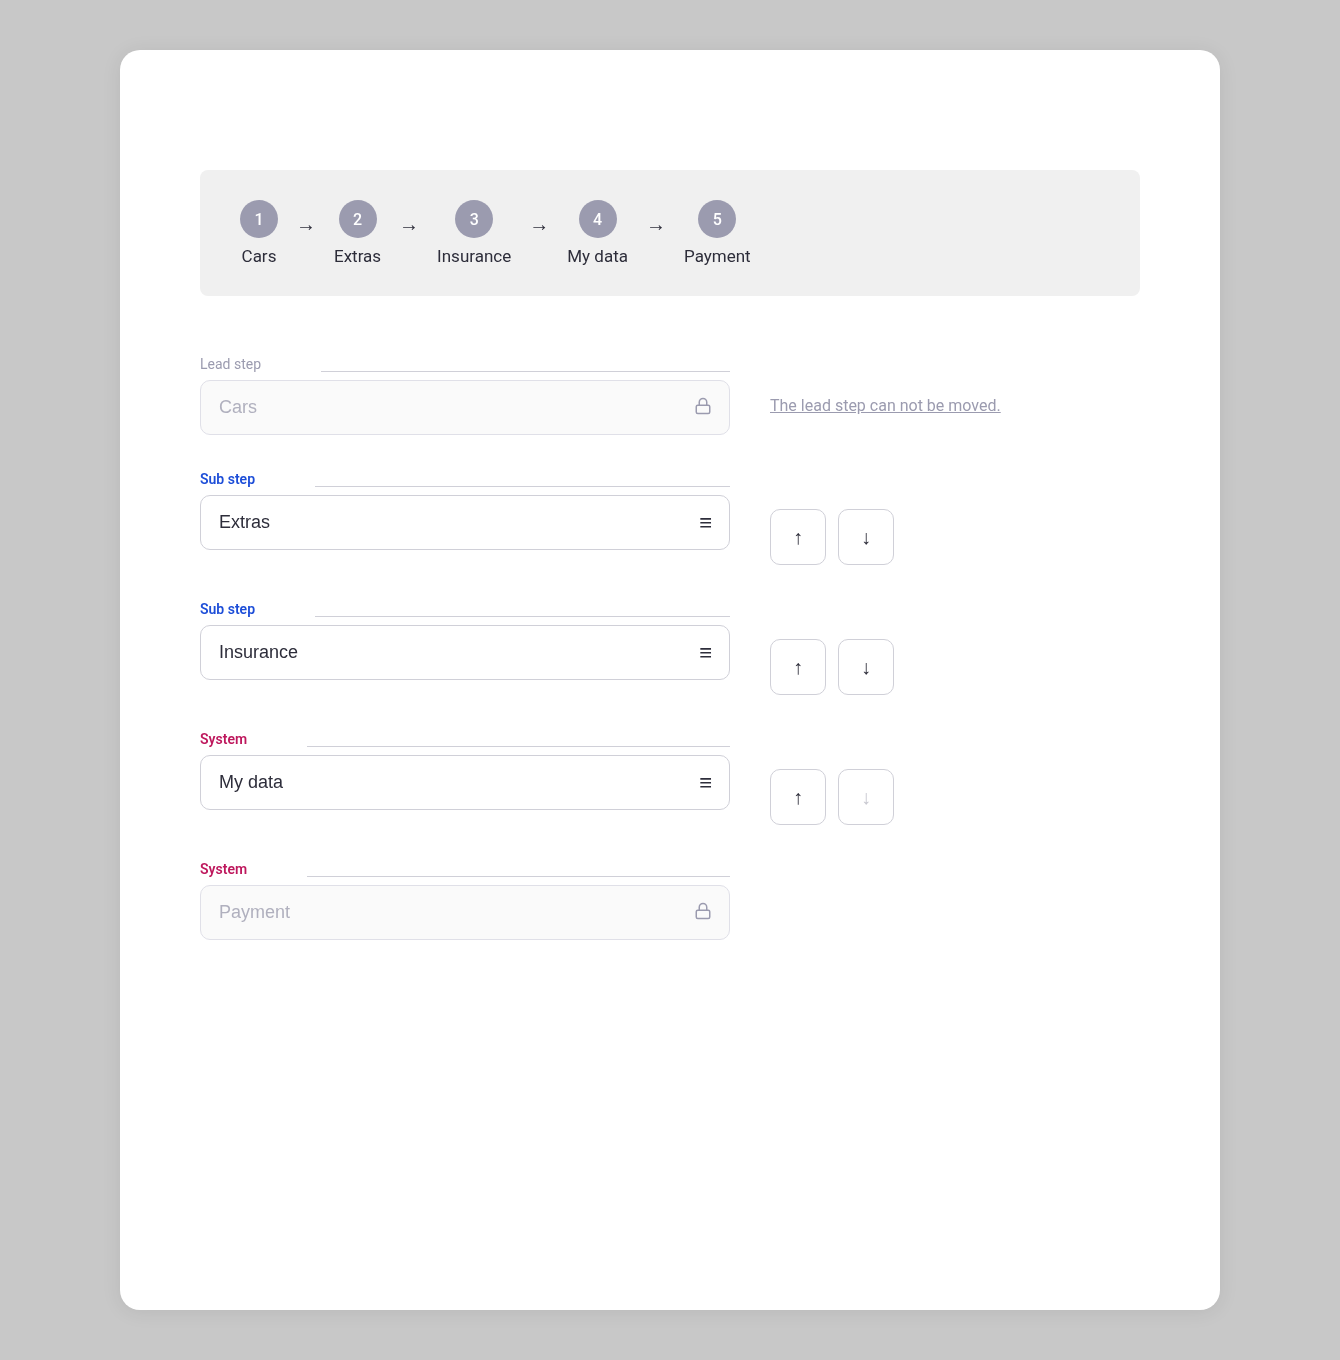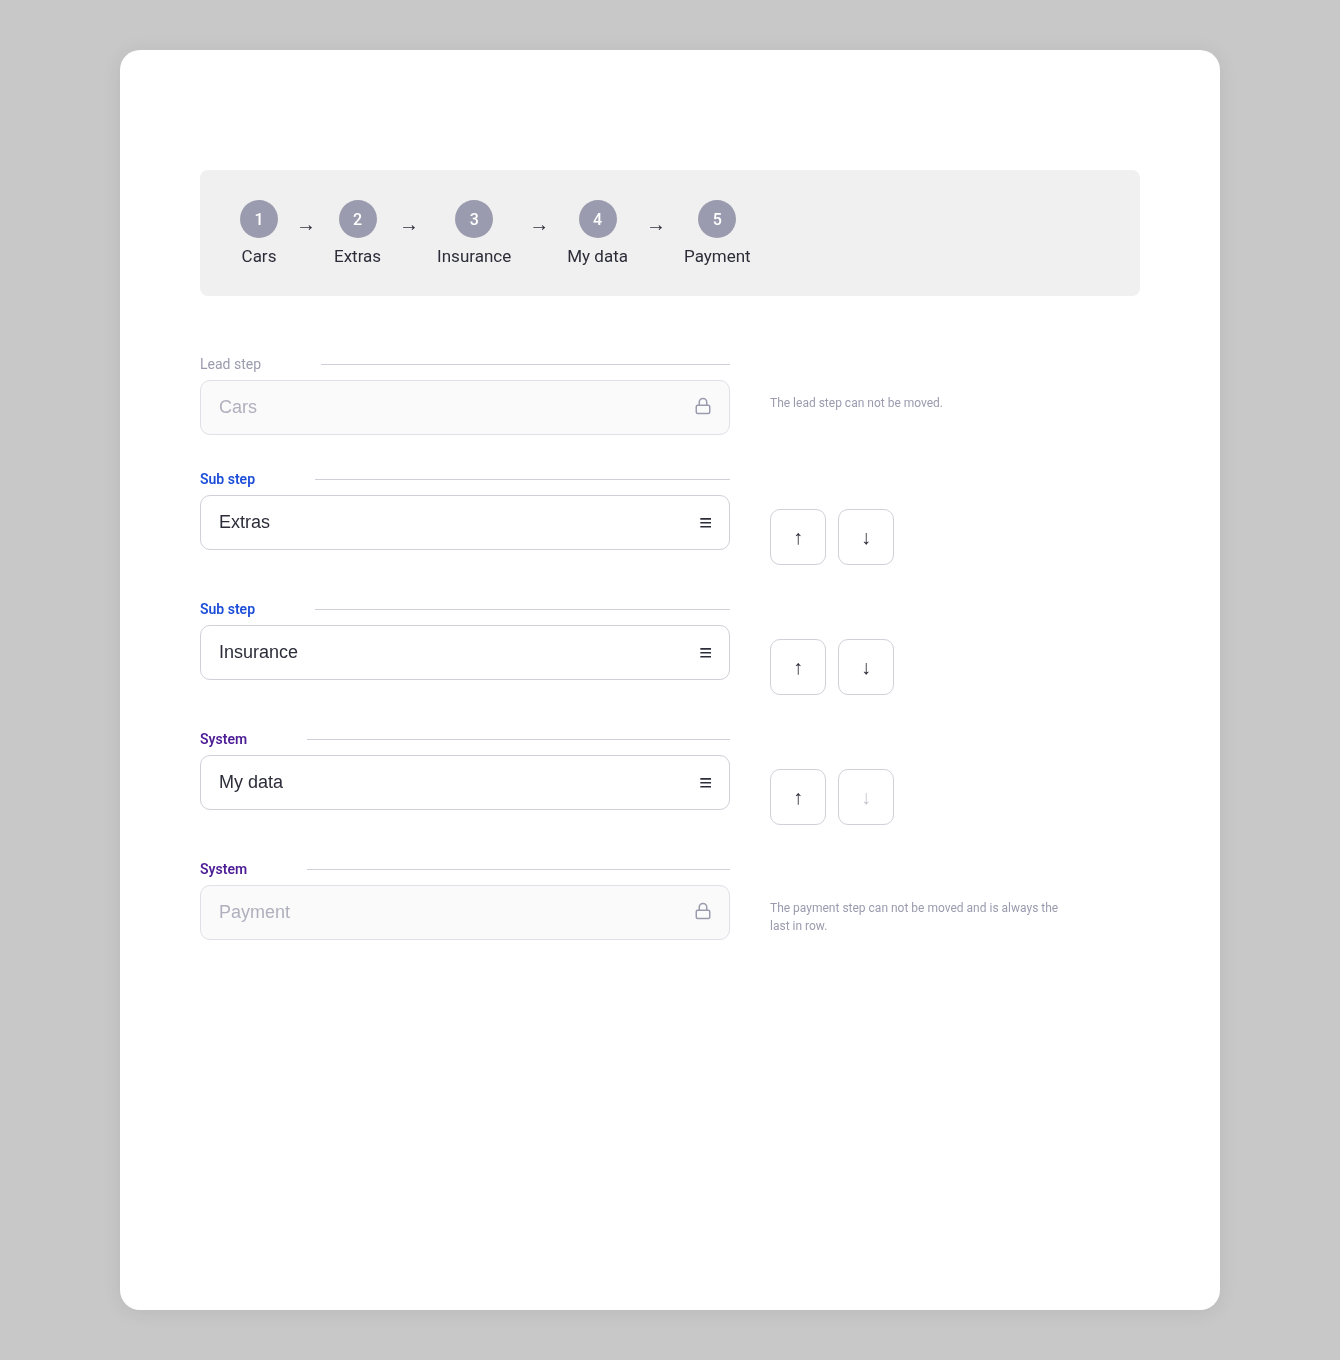--- a/index.html
+++ b/index.html
@@ -83,41 +83,41 @@
       gap: 40px;
     }
 
     .field-group {
       flex: 1;
       max-width: 530px;
     }
 
     .field-label-row {
       display: flex;
-      align-items: center;
+      align-items: flex-end;
       margin-bottom: 8px;
       gap: 48px;
     }
 
     .field-label {
       font-size: 14px;
       font-weight: 600;
       color: #1d4ed8;
       white-space: nowrap;
       padding-right: 12px;
     }
 
     .field-label.lead {
       font-weight: 400;
       color: #9b9baf;
     }
 
     .field-label.system {
       font-weight: 600;
-      color: #4c1d95;
+      color: #be185d;
     }
 
     .label-line {
       flex: 1;
       height: 1px;
       background: #d0d0d8;
     }
 
     .field-input-wrapper {
       position: relative;
@@ -171,25 +171,26 @@
       cursor: pointer;
       color: #2d2d3a;
     }
 
     .action-btn.disabled {
       color: #c8c8d0;
       cursor: default;
     }
 
     .side-note {
-      font-size: 12px;
+      font-size: 16px;
       color: #9b9baf;
       line-height: 1.5;
       max-width: 300px;
       margin-top: 38px;
+      text-decoration: underline;
     }
   </style>
 </head>
 <body>
 
 <div class="card">
   <h1 class="page-title"></h1>
 
   <div class="step-bar">
 
@@ -286,17 +287,16 @@
           <div class="field-group">
             <div class="field-label-row">
               <span class="field-label system">System</span>
               <div class="label-line"></div>
             </div>
             <div class="field-input-wrapper"><input type="text" class="field-input disabled" disabled="" value="Payment" style=""><span class="field-icon"><svg width="18" height="18" viewBox="0 0 24 24" fill="none" stroke="#9b9baf" stroke-width="2" stroke-linecap="round" stroke-linejoin="round">
                   <rect x="3" y="11" width="18" height="11" rx="2" ry="2"></rect>
                   <path d="M7 11V7a5 5 0 0 1 10 0v4"></path>
                 </svg></span></div>
           </div>
-          <div class="side-note">The payment step can not be moved and is always the last in row.</div>
         </div>
       </div>
     </div>
 </div>
 
 </body></html>

